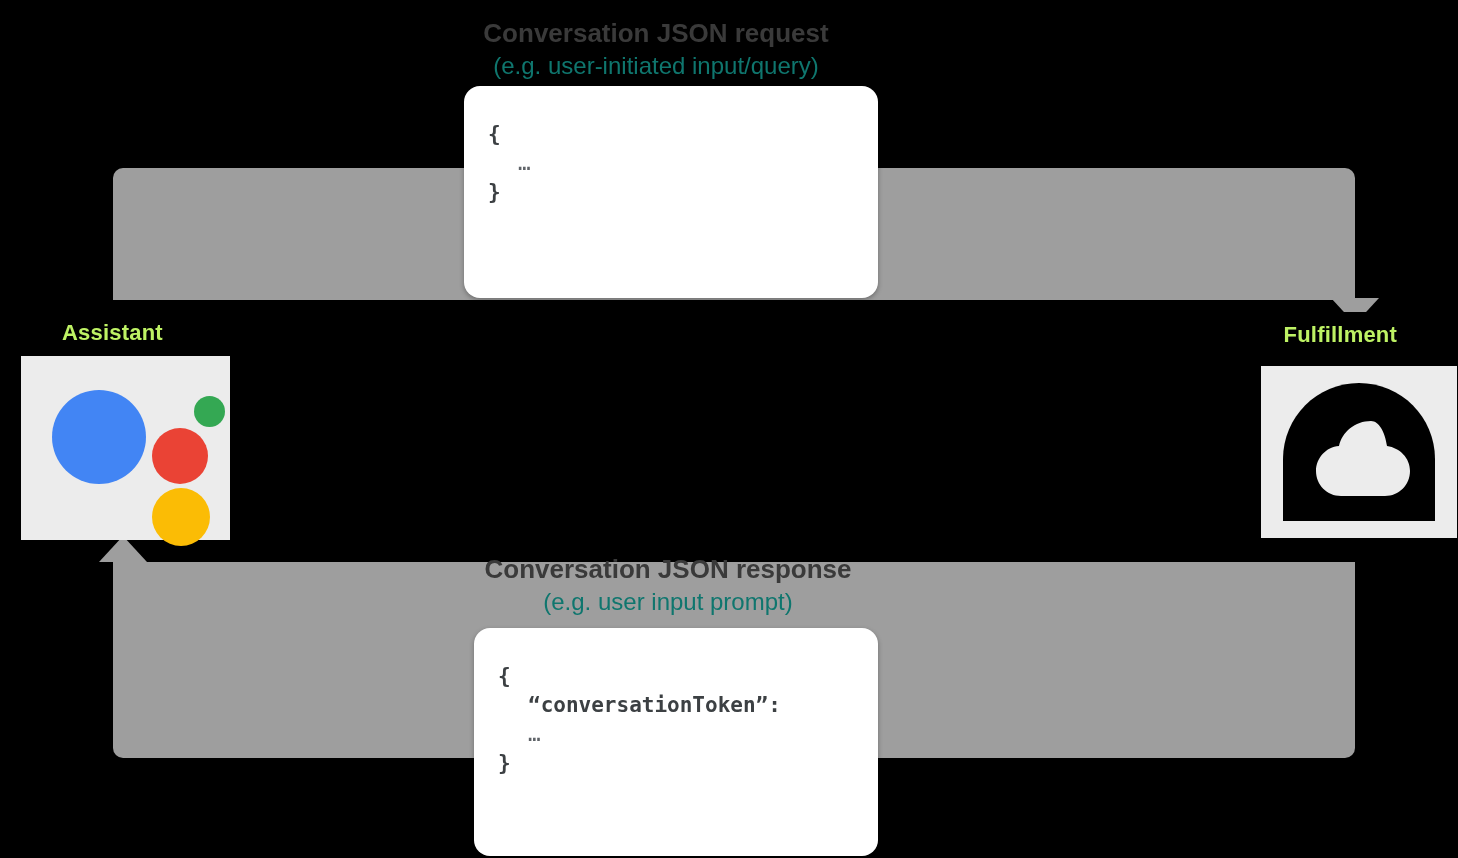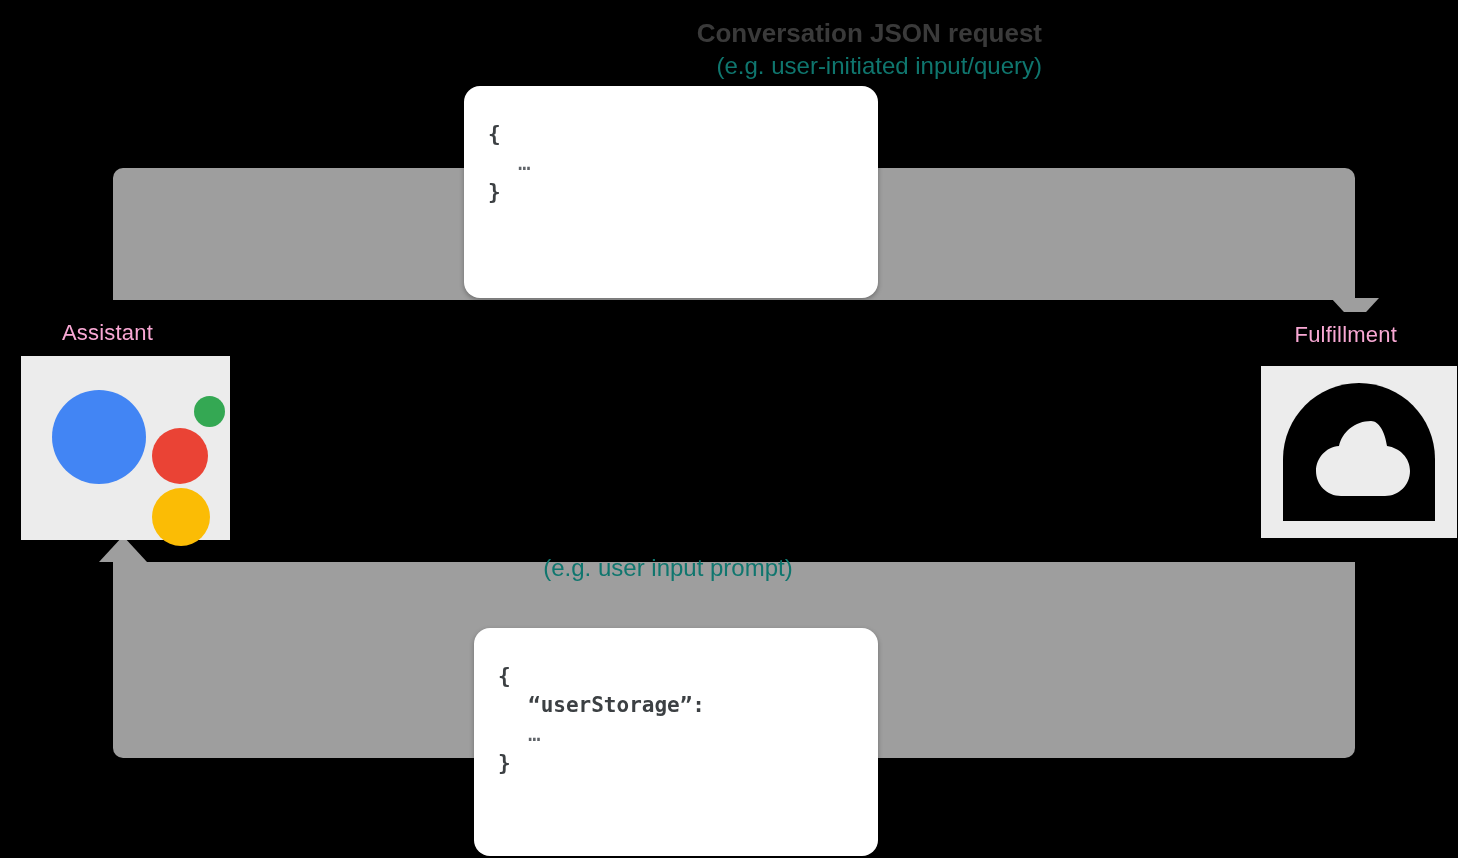--- a/index.html
+++ b/index.html
@@ -65,23 +65,23 @@
   .dot-red   { left:116px; top:60px;  width:56px; height:56px; background:#EA4335;}
   .dot-green { left:158px; top:28px;  width:31px; height:31px; background:#34A853;}
   .dot-yellow{ left:116px; top:120px; width:58px; height:58px; background:#FBBC05;}
 
   
   .cloud-icon{width:160px;height:142px;}
 
   
   .node-caption{
     position:absolute;
-    color:#f9a8d4;
+    color:#bef264;
     font-size:22px;
-    font-weight:400;
+    font-weight:700;
     letter-spacing:.2px;
     white-space:nowrap;
   }
   .caption-assistant{ left:62px;  top:320px; }
   .caption-fulfillment{ right:61px; top:322px; }
 
   
   .flow-label{
     position:absolute;
     text-align:center;
@@ -90,21 +90,21 @@
     white-space:nowrap;
   }
   .flow-label .title{
     font-size:26px;font-weight:600;line-height:34px;
     color:#3a3a3a;
   }
   .flow-label .subtitle{
     font-size:24px;font-weight:400;line-height:32px;
     color:#0f766e;
   }
-  .label-request{ left:302px; top:16px;text-align:right; }
+  .label-request{ left:286px; top:16px; }
   .label-response{ left:298px; top:552px; }
 
   
   .json-card{
     position:absolute;
     background:#ffffff;
     border-radius:16px;
     box-shadow:0 2px 5px rgba(0,0,0,.30);
     font-family:"DejaVu Sans Mono","Liberation Mono",monospace;
     font-size:21px;
@@ -149,27 +149,28 @@
   </svg>
 </div>
 <div class="node-caption caption-fulfillment">Fulfillment</div>
 
 <div class="flow-label label-request">
   <div class="title">Conversation JSON request</div>
   <div class="subtitle">(e.g. user-initiated input/query)</div>
 </div>
 
 <div class="flow-label label-response">
+  <div class="title">Conversation JSON response</div>
   <div class="subtitle">(e.g. user input prompt)</div>
 </div>
 
 <div class="json-card card-request">
   <span class="ln plain">{</span>
   <span class="ln dots indent">…</span>
   <span class="ln plain">}</span>
 </div>
 
 <div class="json-card card-response">
   <span class="ln plain">{</span>
-  <span class="ln plain indent">“userStorage”:</span>
+  <span class="ln plain indent">“conversationToken”:</span>
   <span class="ln dots indent">…</span>
   <span class="ln plain">}</span>
 </div>
 
 </body></html>

